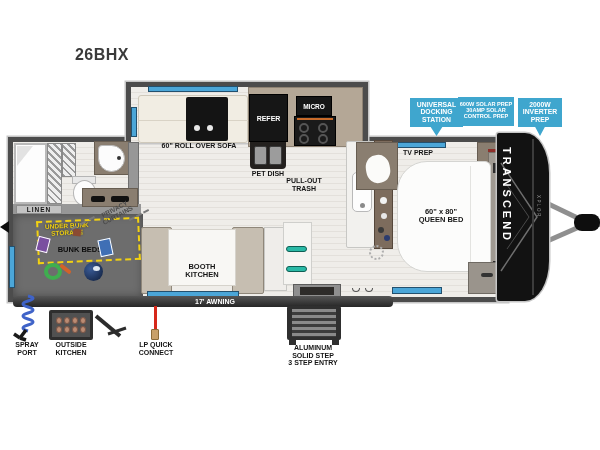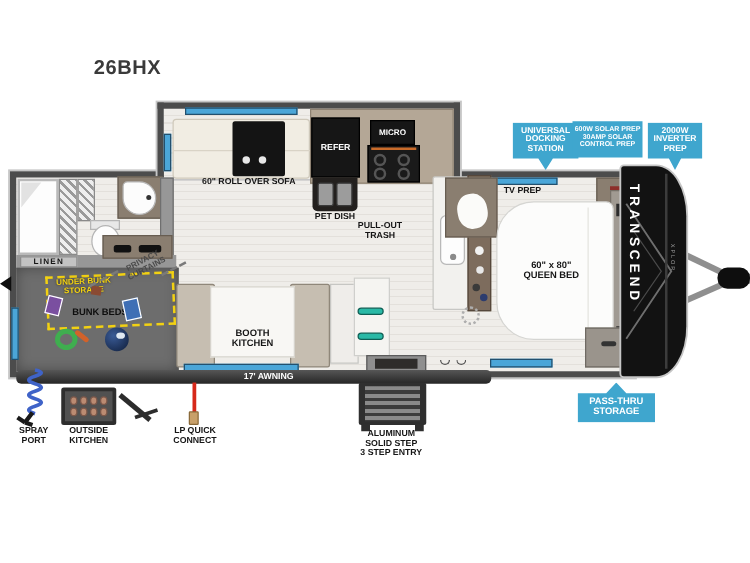--- a/index.html
+++ b/index.html
@@ -256,26 +256,20 @@
 
   <svg class="abs" style="left:12px;top:294px;" width="34" height="48" viewBox="0 0 34 48">
     <path d="M16,2 q10,2 0,5 q-10,3 0,6 q10,3 0,6 q-10,3 0,6 q10,3 0,6 q-10,3 0,6" fill="none" stroke="#3f63c8" stroke-width="3"></path>
     <path d="M14,36 L8,44 M8,44 L2,40 M8,44 L14,46" fill="none" stroke="#1a1a1a" stroke-width="3.5"></path>
   </svg>
   <div class="lbl" style="left:4px;top:341px;width:46px;font-size:7px;">
     <span>SPRAY</span>
     <span>PORT</span>
   </div>
 
-  <div class="co co-arrow-up" style="left:462px;top:306px;width:62px;height:32px;background:#3FA6CE;">
-    <div class="lbl" style="position:absolute;left:0;top:11px;width:62px;font-size:7.5px;color:#fff;">
-      <span>PASS-THRU</span>
-      <span>STORAGE</span>
-    </div>
-  </div>
 
   <div class="co co-arrow-down" style="left:410px;top:98px;width:53px;height:38px;background:#3FA6CE;">
     <div class="lbl" style="position:absolute;left:0;top:3px;width:53px;font-size:6.8px;color:#fff;">
       <span>UNIVERSAL</span>
       <span>DOCKING</span>
       <span>STATION</span>
     </div>
   </div>
   <div class="co co-flat" style="left:458px;top:97px;width:56px;height:29px;background:#3FA6CE;">
     <div class="lbl" style="position:absolute;left:0;top:4px;width:56px;font-size:5.6px;color:#fff;">

